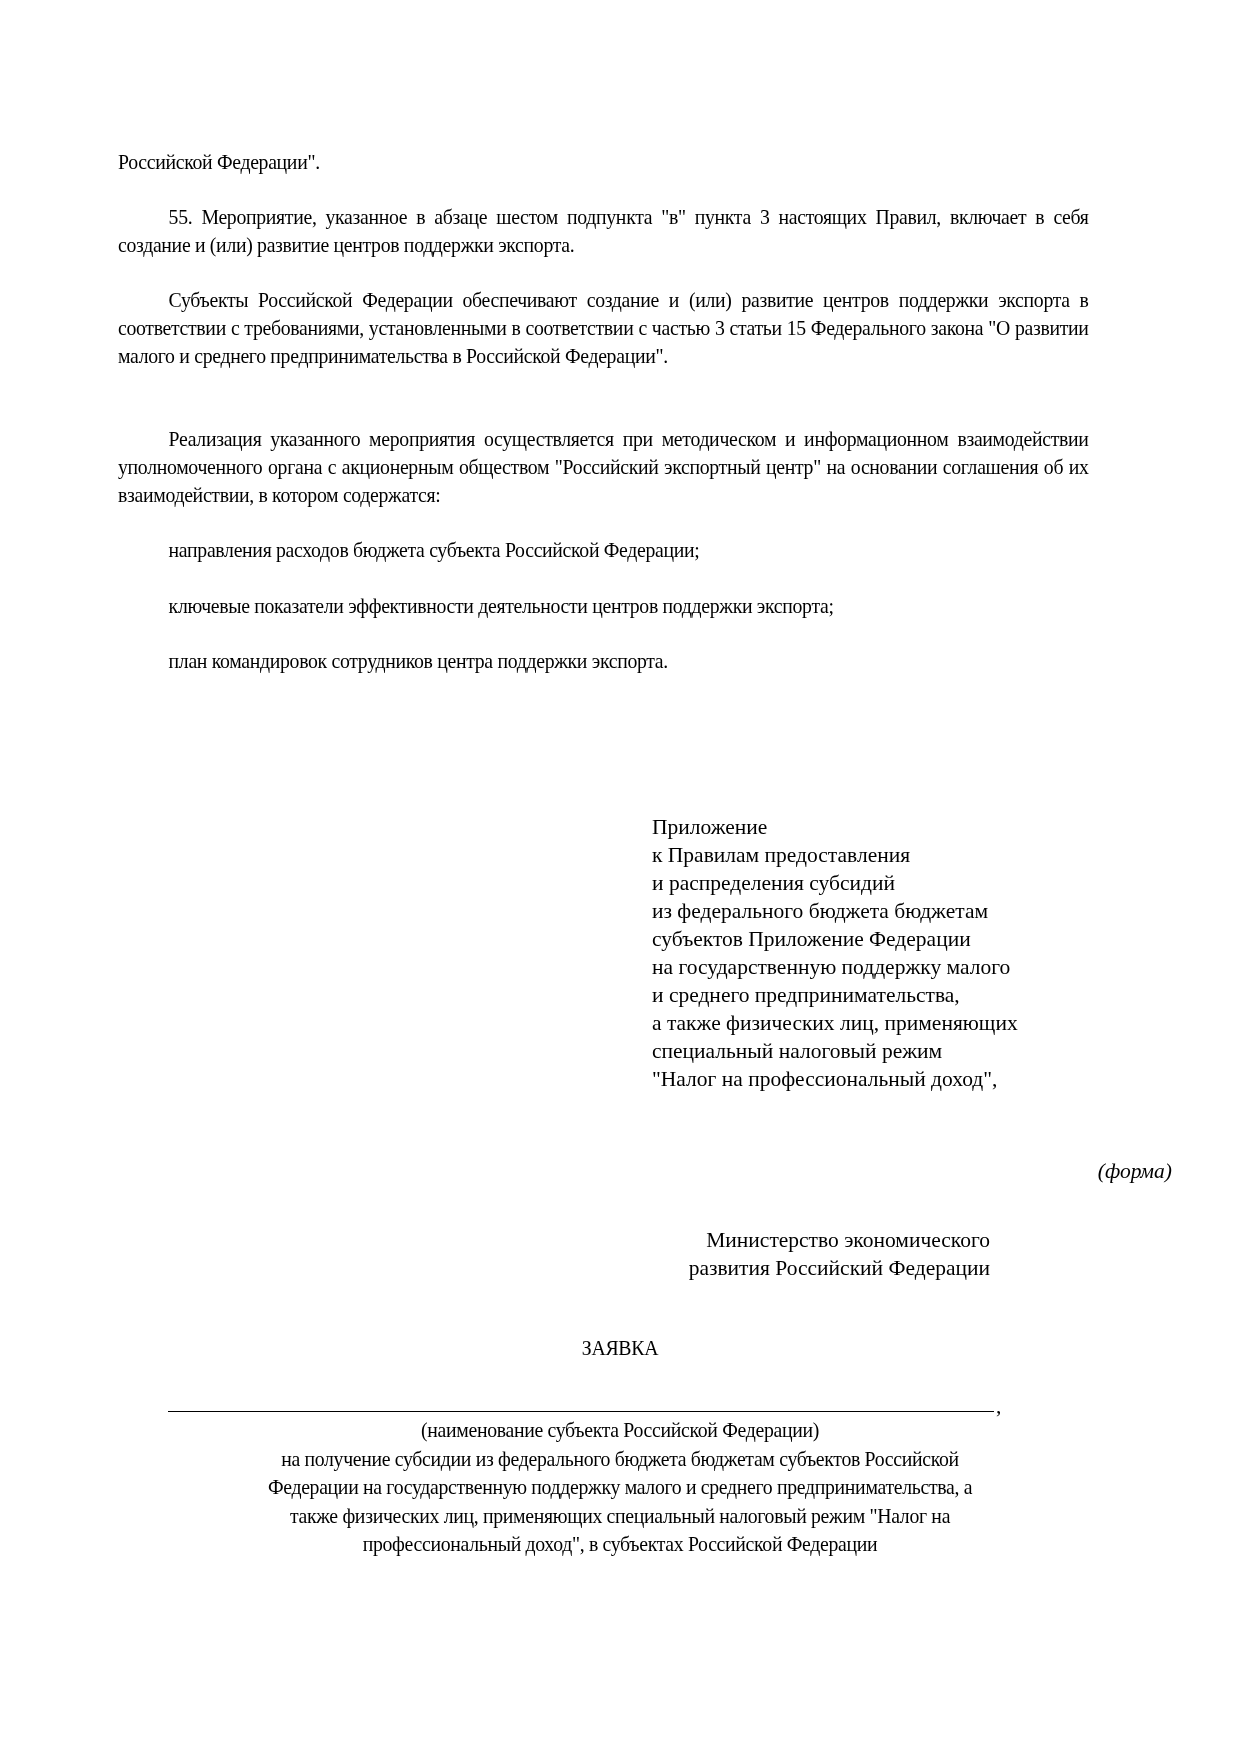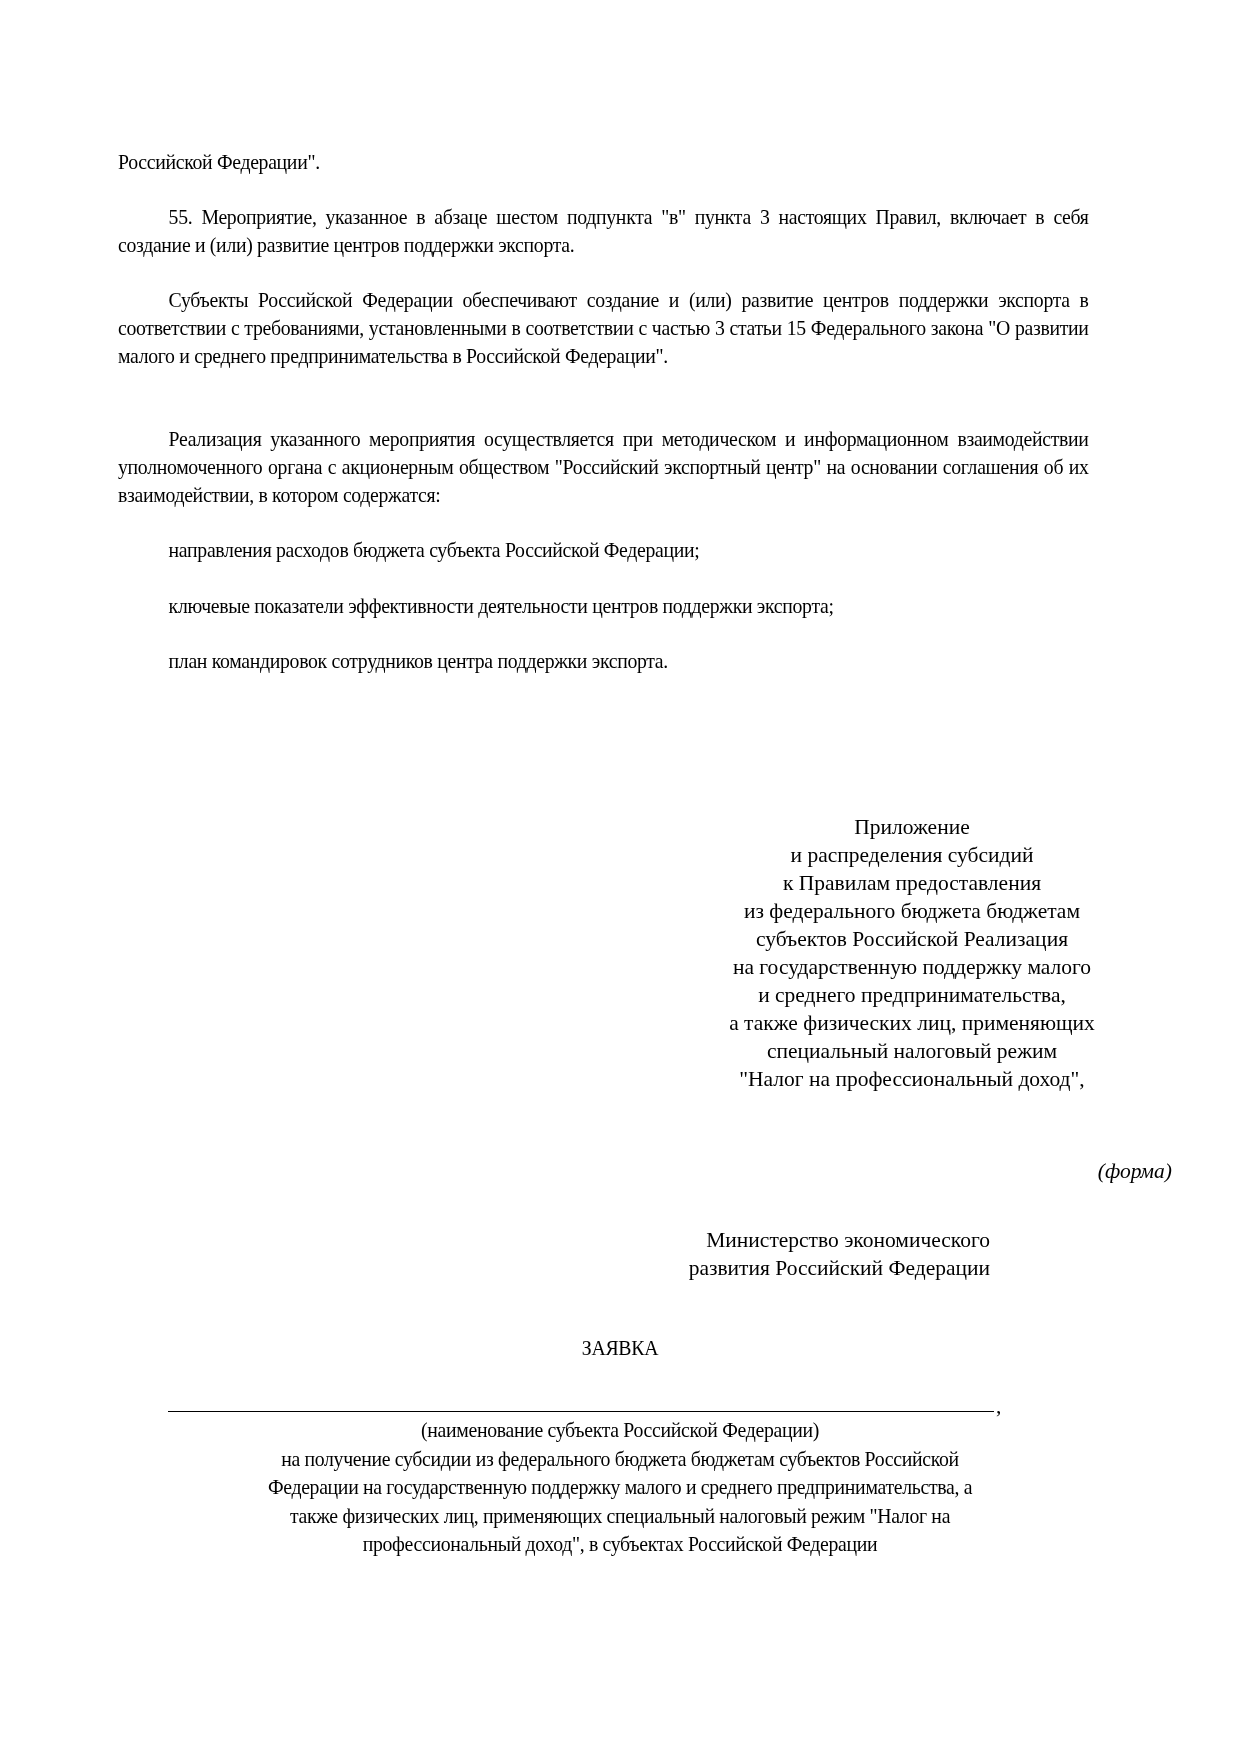--- a/index.html
+++ b/index.html
@@ -39,21 +39,21 @@
     .indent { text-indent: 55px; }
     .list-item {
       margin: 0;
       padding-left: 55px;
     }
     .appendix-block {
       position: absolute;
       right: 68px;
       top: 813px;
       width: 520px;
-      text-align: center;
+      text-align: left;
       font-size: 21.5px;
       line-height: 28px;
     }
     .appendix-block div { white-space: nowrap; }
     .form-label {
       position: absolute;
       right: 68px;
       top: 1157px;
       font-size: 21.5px;
       line-height: 28px;
@@ -135,24 +135,24 @@
   </div>
   <div class="body-text" style="top:592px;">
     <p class="list-item">ключевые показатели эффективности деятельности центров поддержки экспорта;</p>
   </div>
   <div class="body-text" style="top:647px;">
     <p class="list-item">план командировок сотрудников центра поддержки экспорта.</p>
   </div>
 
   <div class="appendix-block">
     <div>Приложение</div>
+    <div>к Правилам предоставления</div>
     <div>и распределения субсидий</div>
-    <div>к Правилам предоставления</div>
     <div>из федерального бюджета бюджетам</div>
-    <div>субъектов Российской Реализация</div>
+    <div>субъектов Приложение Федерации</div>
     <div>на государственную поддержку малого</div>
     <div>и среднего предпринимательства,</div>
     <div>а также физических лиц, применяющих</div>
     <div>специальный налоговый режим</div>
     <div>"Налог на профессиональный доход",</div>
   </div>
 
   <div class="form-label">(форма)</div>
 
   <div class="ministry">

